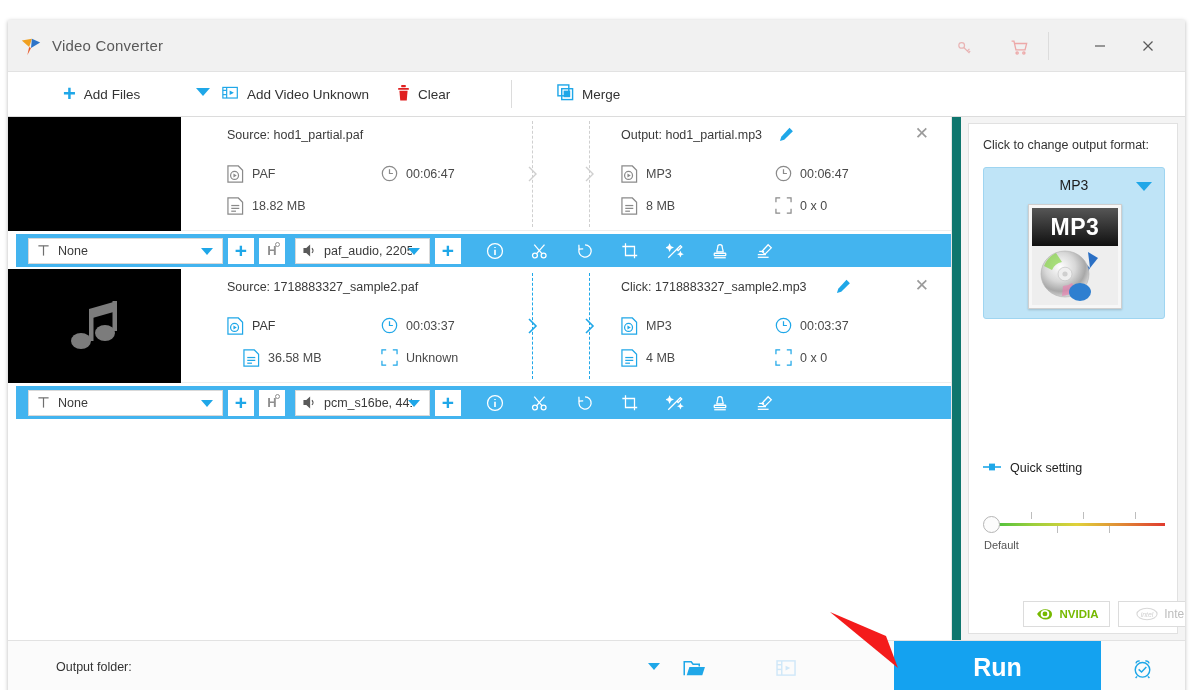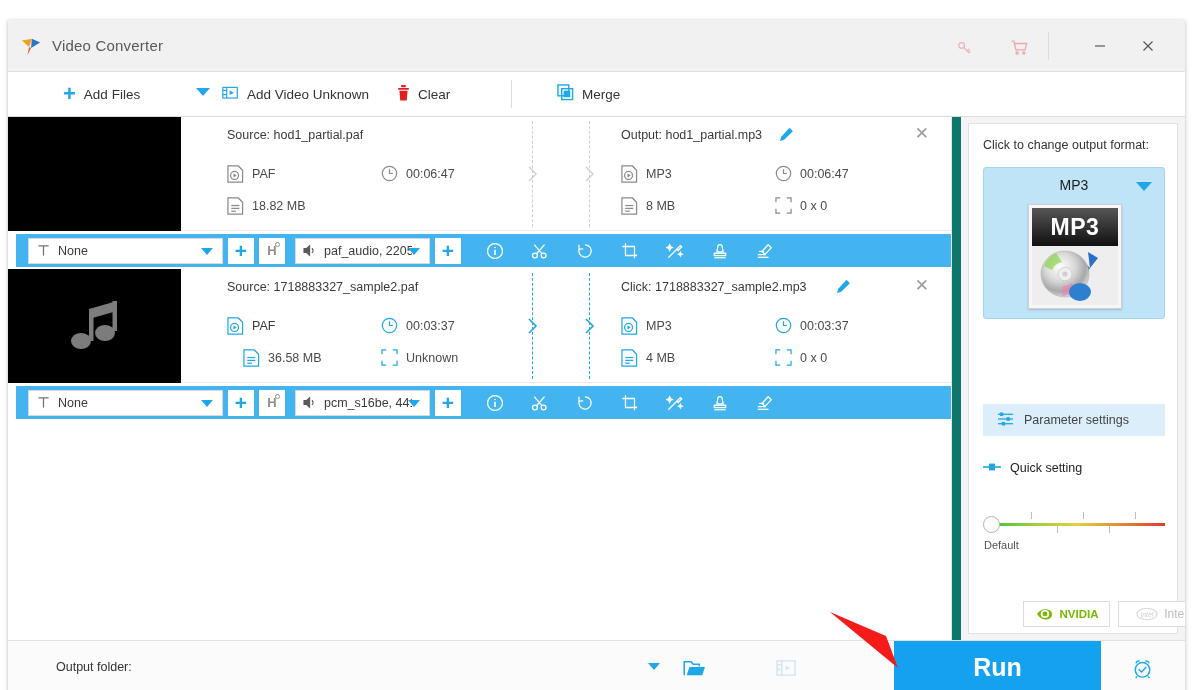--- a/index.html
+++ b/index.html
@@ -673,33 +673,20 @@
               <path d="M12 20 A24 23 0 0 1 24 7 L30 16 A14 13 0 0 0 20 24 Z" fill="#7fd43a" opacity="0.65"></path>
               <path d="M44 44 A24 23 0 0 1 30 50 L31 40 A14 13 0 0 0 40 37 Z" fill="#f07bb0" opacity="0.6"></path>
               <ellipse cx="33" cy="28" rx="7" ry="6.8" fill="#efefef" stroke="#bdbdbd" stroke-width="0.6"></ellipse>
               <ellipse cx="33" cy="28" rx="2.6" ry="2.5" fill="#cfcfcf"></ellipse>
               <ellipse cx="48" cy="46" rx="11" ry="9" fill="#2f7fd0"></ellipse>
             </svg>
           </div>
         </div>
       </div>
 
-      <div class="param-btn">
-        <span>
-          <svg width="17" height="16" viewBox="0 0 18 17" fill="none" stroke="#1fa7e8" stroke-width="1.4">
-            <line x1="1" y1="3.5" x2="17" y2="3.5"></line>
-              <line x1="1" y1="8.5" x2="17" y2="8.5"></line>
-              <line x1="1" y1="13.5" x2="17" y2="13.5"></line>
-            <rect x="3" y="1.6" width="3.6" height="3.8" fill="#1fa7e8" stroke="none"></rect>
-            <rect x="10" y="6.6" width="3.6" height="3.8" fill="#1fa7e8" stroke="none"></rect>
-            <rect x="5" y="11.6" width="3.6" height="3.8" fill="#1fa7e8" stroke="none"></rect>
-          </svg>
-        </span>
-        <span>Parameter settings</span>
-      </div>
 
       <div class="quick-row">
         <span>
           <svg width="18" height="10" viewBox="0 0 18 10" fill="none" stroke="#1fa7e8" stroke-width="1.6">
             <line x1="0" y1="5" x2="18" y2="5"></line>
               <rect x="6" y="1.6" width="6" height="6.8" fill="#1fa7e8" stroke="none"></rect>
           </svg>
         </span>
         <span>Quick setting</span>
       </div>

